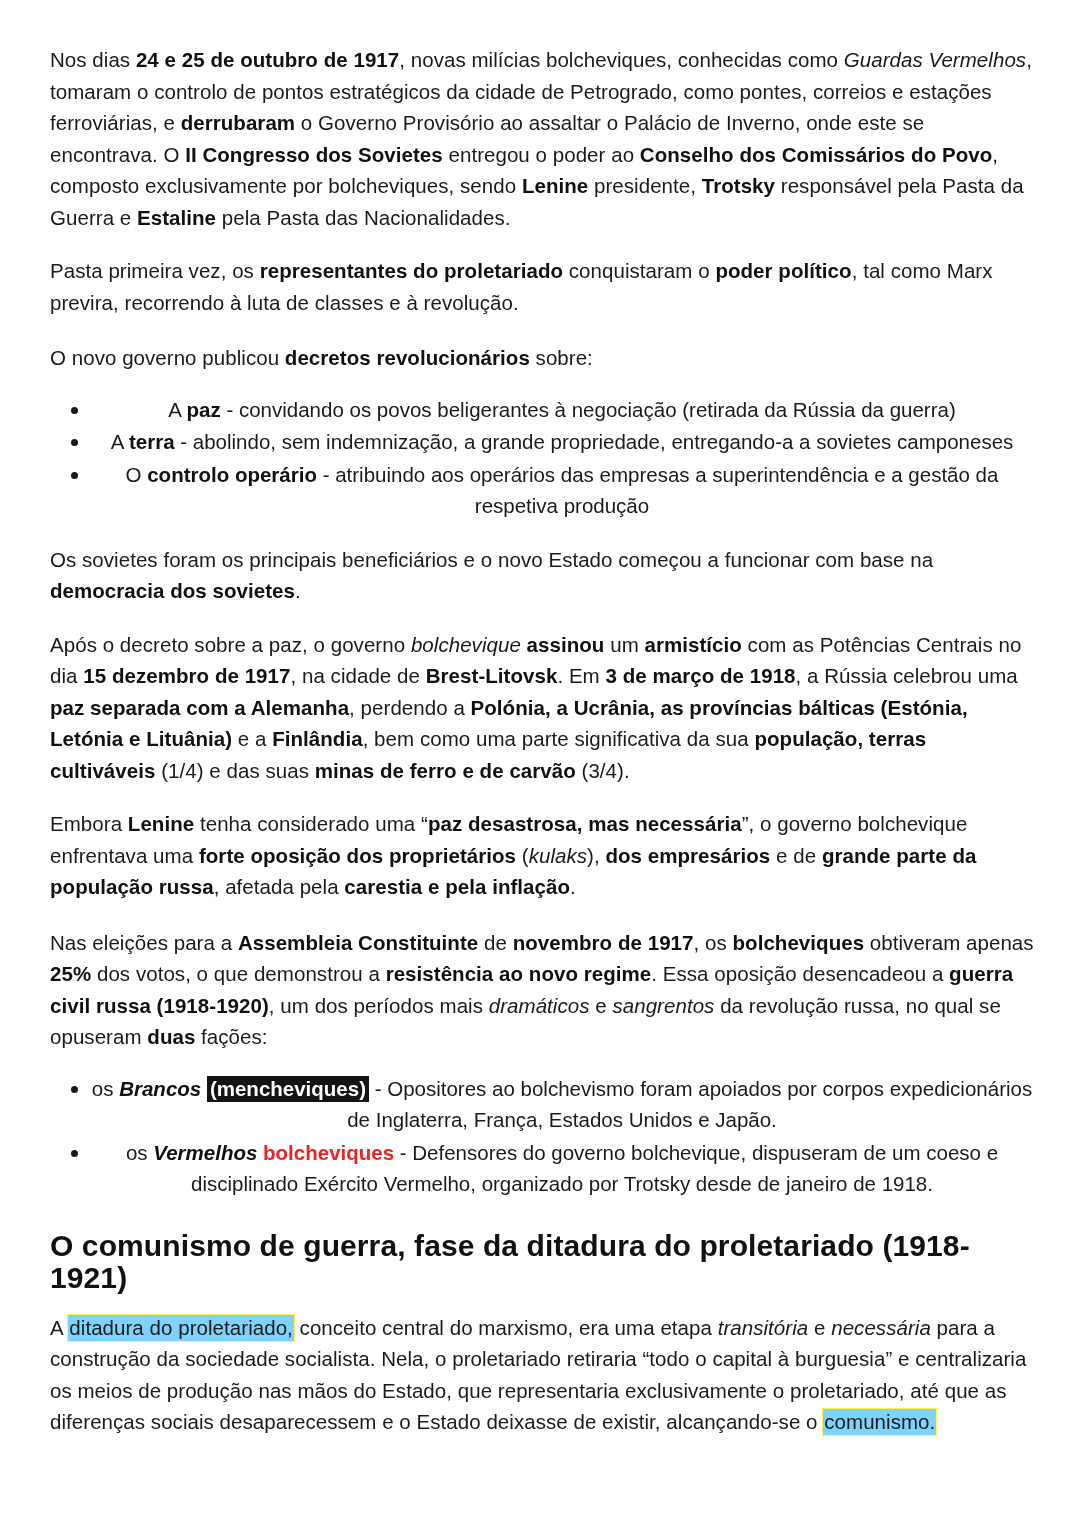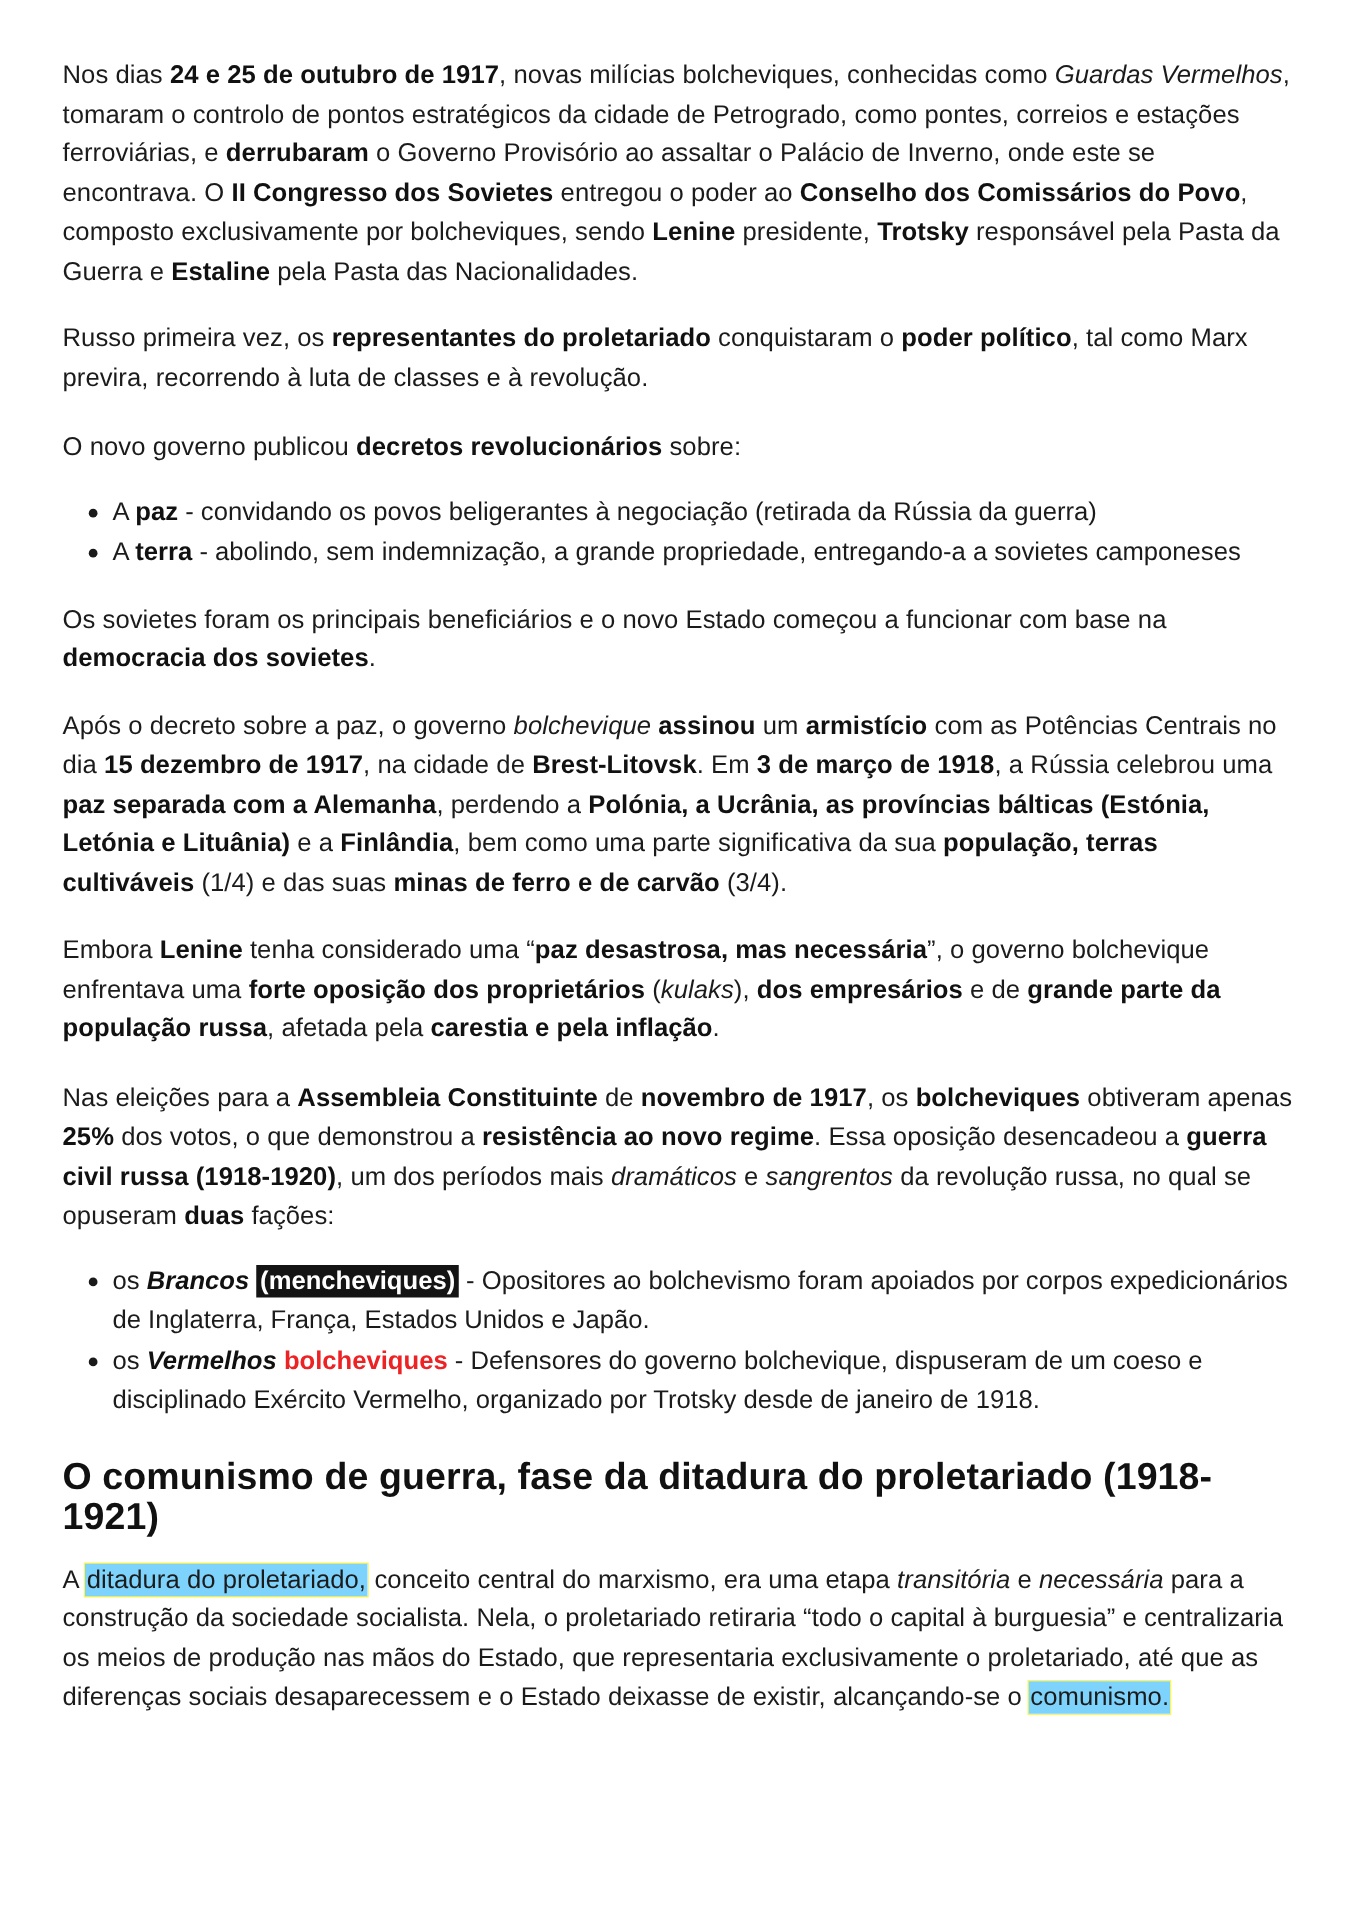--- a/index.html
+++ b/index.html
@@ -44,20 +44,21 @@
   }
   h2.section-heading.second {
     margin-top: 30px;
     margin-bottom: 18px;
     font-size: 30px;
   }
   ul.bullets {
     margin: 0 0 22px 0;
     padding: 0;
     list-style: none;
+    text-align: center;
   }
   ul.bullets li {
     position: relative;
     margin: 0 0 1px 0;
     padding-left: 40px;
     font-size: 20.5px;
     line-height: 31.5px;
     color: #1b1b1b;
   }
   ul.bullets li::before {
@@ -90,27 +91,28 @@
     font-weight: bold;
   }
 </style>
 </head>
 <body>
 
 <div id="page">
 
   <p class="body-text"><span>Nos dias </span><b>24 e 25 de outubro de 1917</b><span>, novas milícias bolcheviques, conhecidas como </span><i>Guardas Vermelhos</i><span>, tomaram o controlo de pontos estratégicos da cidade de Petrogrado, como pontes, correios e estações ferroviárias, e </span><b>derrubaram</b><span> o Governo Provisório ao assaltar o Palácio de Inverno, onde este se encontrava. O </span><b>II Congresso dos Sovietes</b><span> entregou o poder ao </span><b>Conselho dos Comissários do Povo</b><span>, composto exclusivamente por bolcheviques, sendo </span><b>Lenine</b><span> presidente, </span><b>Trotsky</b><span> responsável pela Pasta da Guerra e </span><b>Estaline</b><span> pela Pasta das Nacionalidades.</span></p>
 
-  <p class="body-text"><span>Russo primeira vez, os </span><b>representantes do proletariado</b><span> conquistaram o </span><b>poder político</b><span>, tal como Marx previra, recorrendo à luta de classes e à revolução.</span></p>
+  <p class="body-text"><span>Pasta primeira vez, os </span><b>representantes do proletariado</b><span> conquistaram o </span><b>poder político</b><span>, tal como Marx previra, recorrendo à luta de classes e à revolução.</span></p>
 
   <p class="body-text tight"><span>O novo governo publicou </span><b>decretos revolucionários</b><span> sobre:</span></p>
 
   <ul class="bullets">
     <li><span>A </span><b>paz</b><span> - convidando os povos beligerantes à negociação (retirada da Rússia da guerra)</span></li>
     <li><span>A </span><b>terra</b><span> - abolindo, sem indemnização, a grande propriedade, entregando-a a sovietes camponeses</span></li>
+    <li><span>O </span><b>controlo operário</b><span> - atribuindo aos operários das empresas a superintendência e a gestão da respetiva produção</span></li>
   </ul>
 
   <p class="body-text"><span>Os sovietes foram os principais beneficiários e o novo Estado começou a funcionar com base na </span><b>democracia dos sovietes</b><span>.</span></p>
 
 
   <p class="body-text"><span>Após o decreto sobre a paz, o governo </span><i>bolchevique</i><span> </span><b>assinou</b><span> um </span><b>armistício</b><span> com as Potências Centrais no dia </span><b>15 dezembro de 1917</b><span>, na cidade de </span><b>Brest-Litovsk</b><span>. Em </span><b>3 de março de 1918</b><span>, a Rússia celebrou uma </span><b>paz separada com a Alemanha</b><span>, perdendo a </span><b>Polónia, a Ucrânia, as províncias bálticas (Estónia, Letónia e Lituânia)</b><span> e a </span><b>Finlândia</b><span>, bem como uma parte significativa da sua </span><b>população, terras cultiváveis</b><span> (1/4) e das suas </span><b>minas de ferro e de carvão</b><span> (3/4).</span></p>
 
   <p class="body-text"><span>Embora </span><b>Lenine</b><span> tenha considerado uma “</span><b>paz desastrosa, mas necessária</b><span>”, o governo bolchevique enfrentava uma </span><b>forte oposição dos proprietários</b><span> (</span><i>kulaks</i><span>), </span><b>dos empresários</b><span> e de </span><b>grande parte da população russa</b><span>, afetada pela </span><b>carestia e pela inflação</b><span>.</span></p>
 
   <p class="body-text tight"><span>Nas eleições para a </span><b>Assembleia Constituinte</b><span> de </span><b>novembro de 1917</b><span>, os </span><b>bolcheviques</b><span> obtiveram apenas </span><b>25%</b><span> dos votos, o que demonstrou a </span><b>resistência ao novo regime</b><span>. Essa oposição desencadeou a </span><b>guerra civil russa (1918-1920)</b><span>, um dos períodos mais </span><i>dramáticos</i><span> e </span><i>sangrentos</i><span> da revolução russa, no qual se opuseram </span><b>duas</b><span> fações:</span></p>

